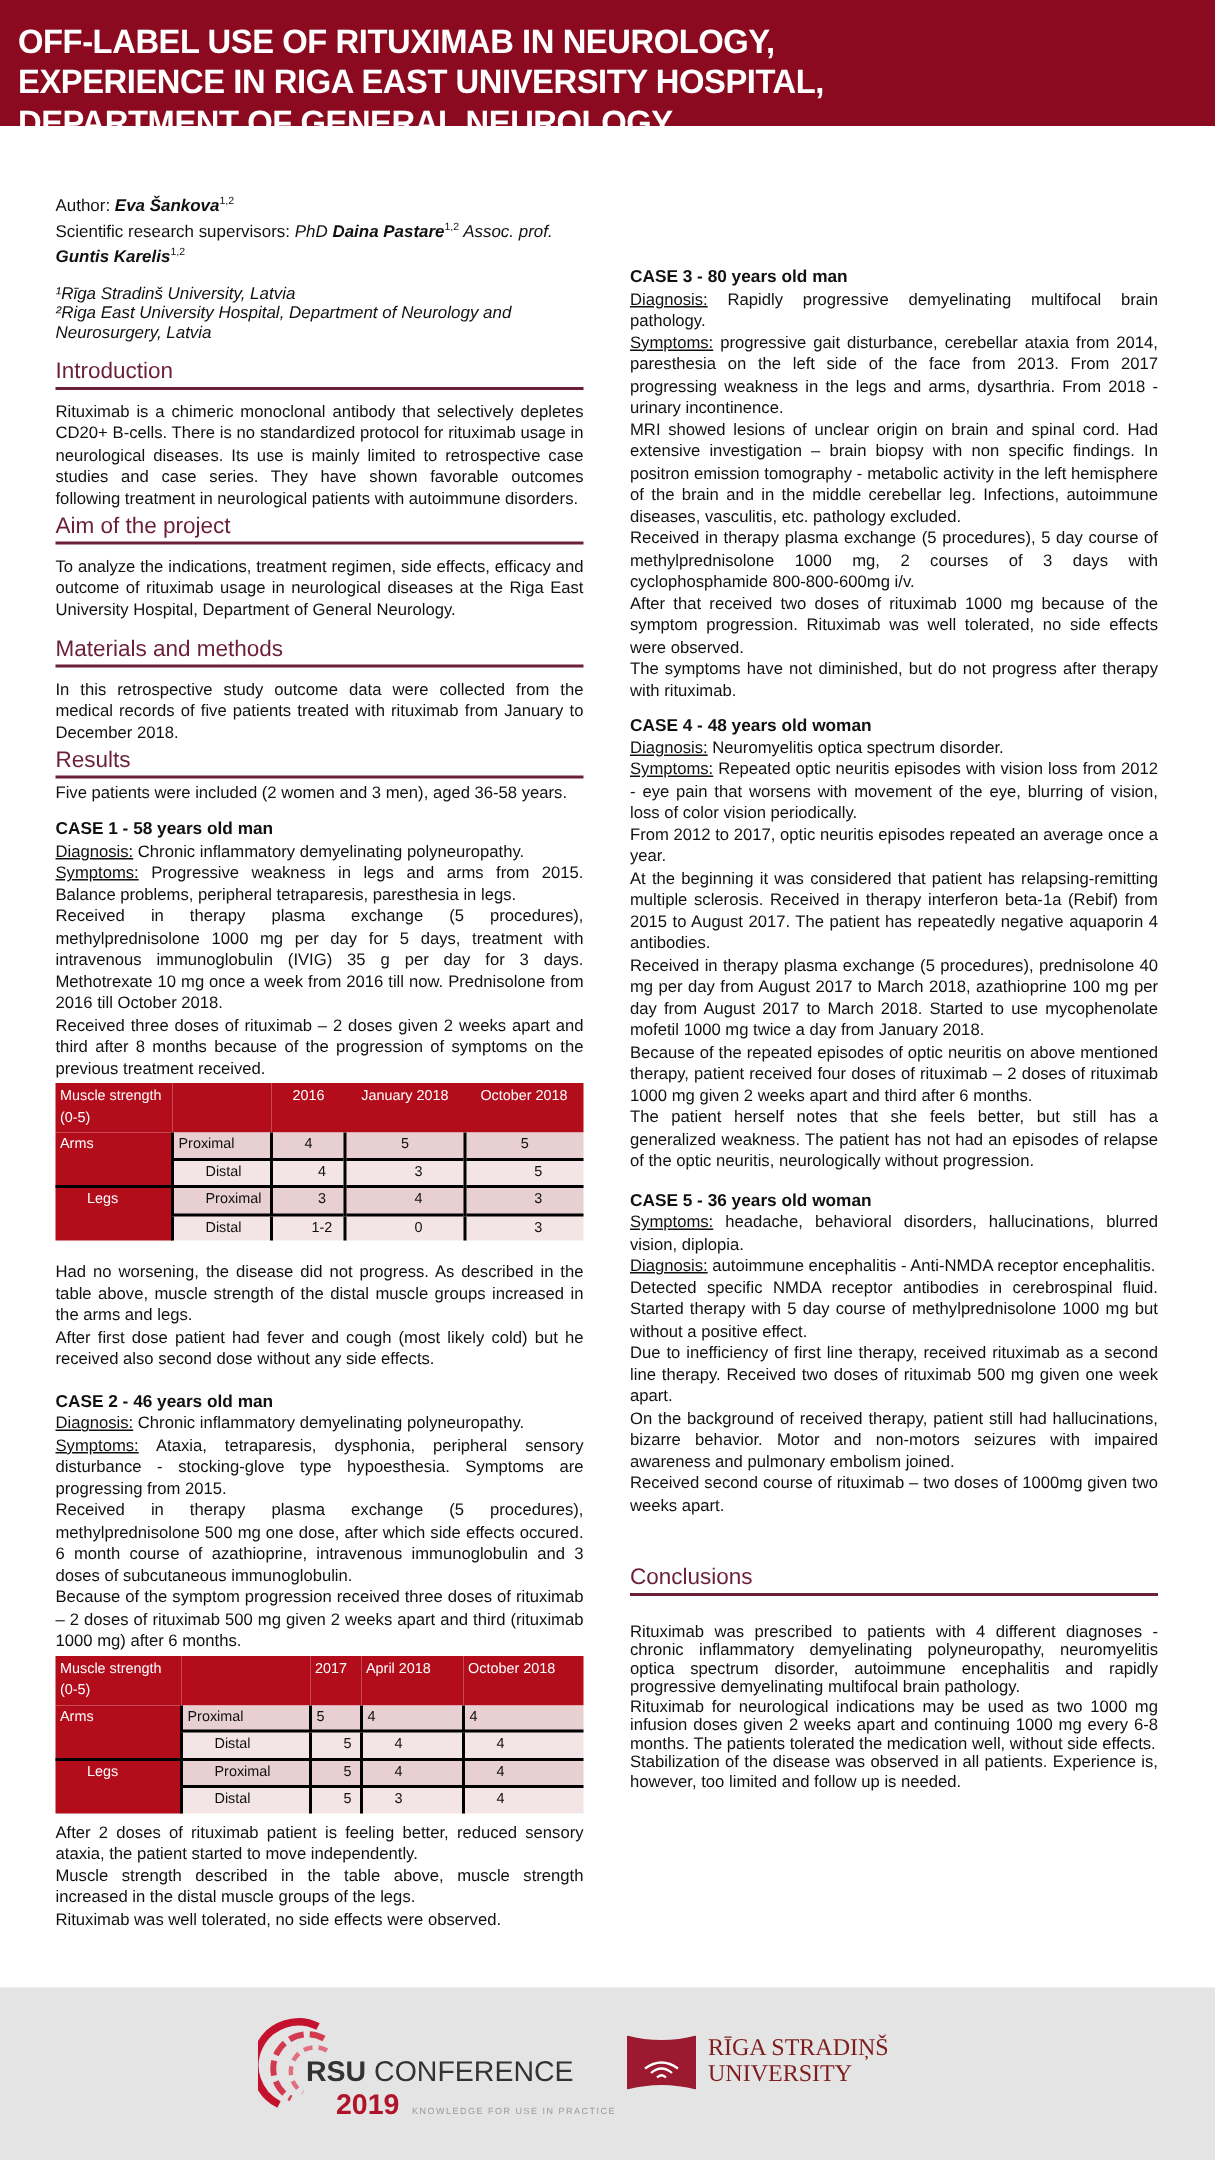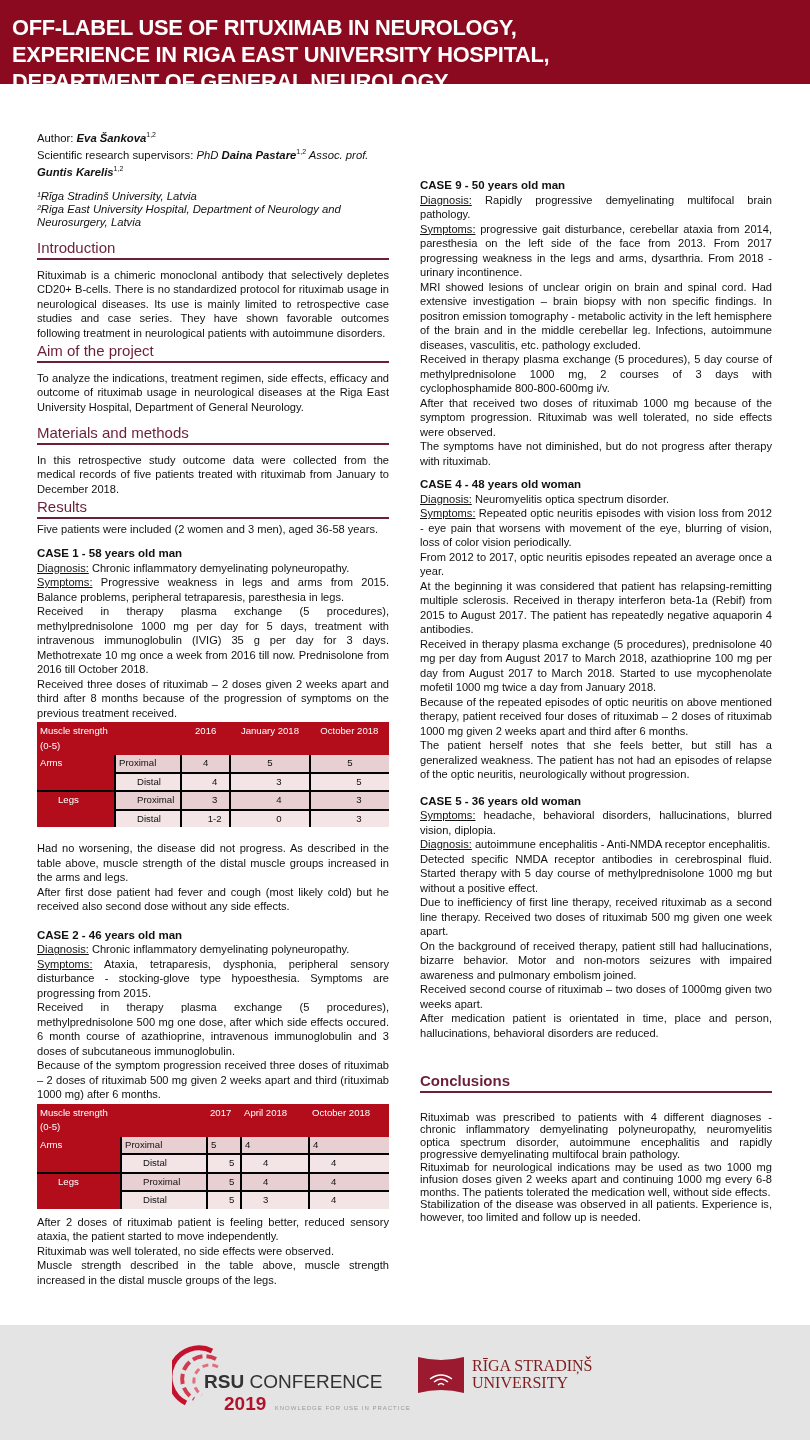--- a/index.html
+++ b/index.html
@@ -150,28 +150,28 @@
       </tr>
       <tr class="r2 sep">
         <td class="cell">Distal</td>
         <td class="cell">5</td>
         <td class="cell">3</td>
         <td class="cell">4</td>
       </tr>
     </tbody>
       </table>
     <p>After 2 doses of rituximab patient is feeling better, reduced sensory ataxia, the patient started to move independently.</p>
+    <p>Muscle strength described in the table above, muscle strength increased in the distal muscle groups of the legs.</p>
     <p>Rituximab  was well tolerated, no side effects were observed.</p>
-    <p>Muscle strength described in the table above, muscle strength increased in the distal muscle groups of the legs.</p>
   </div>
 </div>
 
 <div class="col right">
   <div>
-    <div class="case-title">CASE 9 - 50 years old man</div>
+    <div class="case-title">CASE 3 - 80 years old man</div>
     <p><u>Diagnosis:</u><span> Rapidly progressive demyelinating multifocal brain pathology.</span></p>
     <p><u>Symptoms:</u><span> progressive gait disturbance, cerebellar ataxia from 2014, paresthesia on the left side of the face from 2013. From 2017 progressing weakness in the legs and arms, dysarthria. From 2018 - urinary incontinence.</span></p>
     <p>MRI showed lesions of unclear origin on brain and spinal cord. Had extensive investigation – brain biopsy with non specific findings. In positron emission tomography - metabolic activity in the left hemisphere of the brain and in the middle cerebellar leg. Infections, autoimmune diseases, vasculitis, etc. pathology excluded.</p>
     <p>Received in therapy plasma exchange (5 procedures), 5 day course of methylprednisolone 1000 mg, 2 courses of 3 days with cyclophosphamide 800-800-600mg i/v.</p>
     <p>After that received two doses of rituximab 1000 mg because of the symptom progression. Rituximab  was well tolerated, no side effects were observed.</p>
     <p>The symptoms have not diminished, but do not progress after therapy with rituximab.</p>
   </div>
   <div class="gap" style="height:9px"></div>
   <div>
     <div class="case-title">CASE 4 - 48 years old woman</div>
@@ -185,24 +185,23 @@
   </div>
   <div class="gap" style="height:12px"></div>
   <div>
     <div class="case-title">CASE 5 - 36 years old woman</div>
     <p><u>Symptoms:</u><span> headache, behavioral disorders, hallucinations, blurred vision, diplopia.</span></p>
     <p><u>Diagnosis:</u><span> autoimmune encephalitis - Anti-NMDA receptor encephalitis.</span></p>
     <p>Detected specific NMDA receptor antibodies in cerebrospinal fluid. Started therapy with 5 day course of methylprednisolone 1000 mg but without a positive effect.</p>
     <p>Due to inefficiency of first line therapy, received rituximab as a second line therapy. Received two doses of rituximab 500 mg given one week apart.</p>
     <p>On the background of received therapy, patient still had hallucinations, bizarre behavior. Motor and non-motors seizures with impaired awareness and pulmonary embolism joined.</p>
     <p>Received second course of rituximab – two doses of 1000mg given two weeks apart.</p>
-    <p>After medication patient is orientated in time, place and person, hallucinations, behavioral disorders are reduced.</p>
   </div>
   <div style="height:30px"></div>
-  <div class="sec-title" style="margin-bottom:18px;font-weight:bold;">Conclusions</div>
+  <div class="sec-title" style="margin-bottom:18px;">Conclusions</div>
   <p style="line-height:12.5px">Rituximab was prescribed to patients with 4 different diagnoses - chronic inflammatory demyelinating polyneuropathy, neuromyelitis optica spectrum disorder, autoimmune encephalitis and rapidly progressive demyelinating multifocal brain pathology.</p>
   <p style="line-height:12.5px">Rituximab for neurological indications may be used as two 1000 mg  infusion doses given 2 weeks apart and continuing 1000 mg every 6-8 months. The patients tolerated the medication well, without side effects.</p>
   <p style="line-height:12.5px">Stabilization of the disease was observed in all patients. Experience is, however, too limited and follow up is needed.</p>
 </div>
 
 <div class="footer">
   <div class="rsu-logo">
     <svg width="60" height="70" style="position:absolute;left:0;top:0">
       <path d="M40 8 A28 28 0 0 0 14 60" stroke="#c4122e" stroke-width="5" fill="none"></path>
       <path d="M44 16 A22 22 0 0 0 22 56" stroke="#d23a4f" stroke-width="4" fill="none" stroke-dasharray="10 4"></path>

